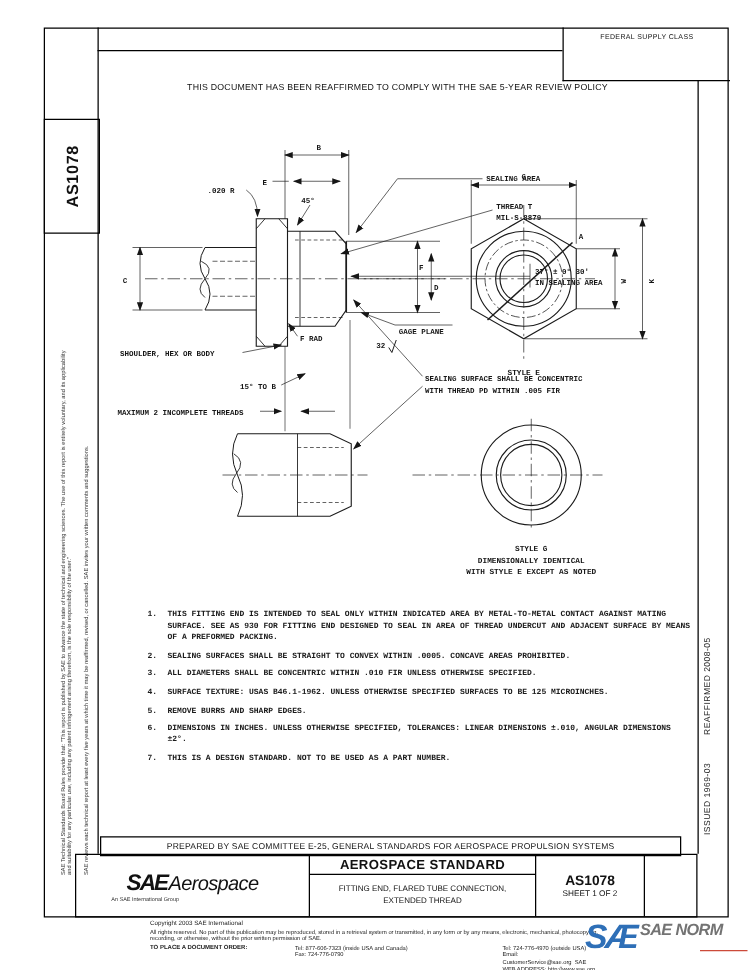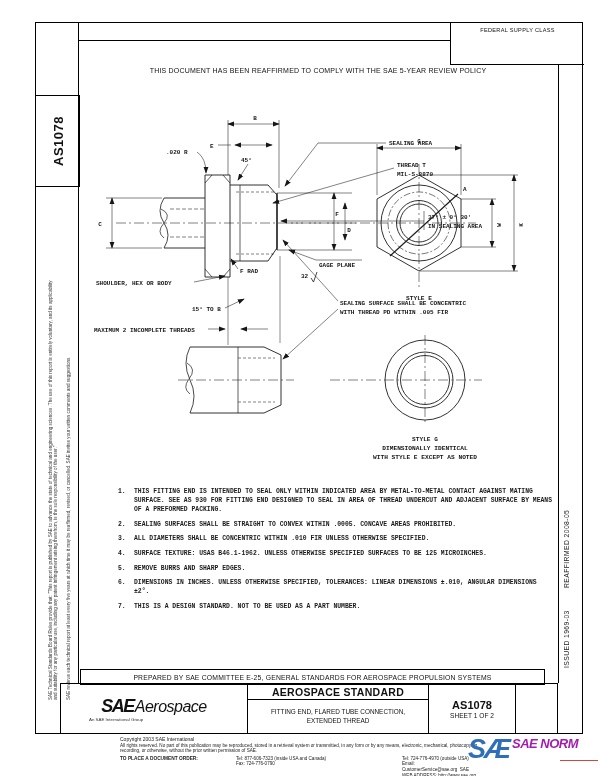--- a/index.html
+++ b/index.html
@@ -48,21 +48,21 @@
   .num-big{font-weight:bold;font-size:11px;}
   .num-sheet{font-size:6.6px;margin-top:1px;}
   .c-blank{flex:1;border-right:none;}
   
   .footer{left:120px;top:737px;width:360px;font-size:4.6px;line-height:5.6px;color:#222;}
   .f-copy{font-size:5px;}
   .f-grid{display:grid;grid-template-columns:112px 162px auto;column-gap:4px;margin-top:2px;}
   .f-b{font-weight:bold;font-size:4.8px;}
   .wm{left:468px;top:736px;display:flex;align-items:flex-start;}
   .wm-logo{font-size:27px;font-weight:bold;font-style:italic;color:#2e6fb7;letter-spacing:-2px;line-height:1;}
-  .wm-text{font-size:13px;font-weight:bold;font-style:italic;color:#a21caf;margin-left:3px;letter-spacing:-.5px;}
+  .wm-text{font-size:13px;font-weight:bold;font-style:italic;color:#737373;margin-left:3px;letter-spacing:-.5px;}
   .wm-line{left:560px;top:760px;width:38px;border-top:1.4px solid #cc4a3a;}
   
   text{font-family:"Liberation Mono",monospace;font-size:6px;font-weight:bold;fill:#161616;}
   .cap{font-size:6.2px;}
 </style>
 </head>
 <body>
 
 <div class="sheet">
 

